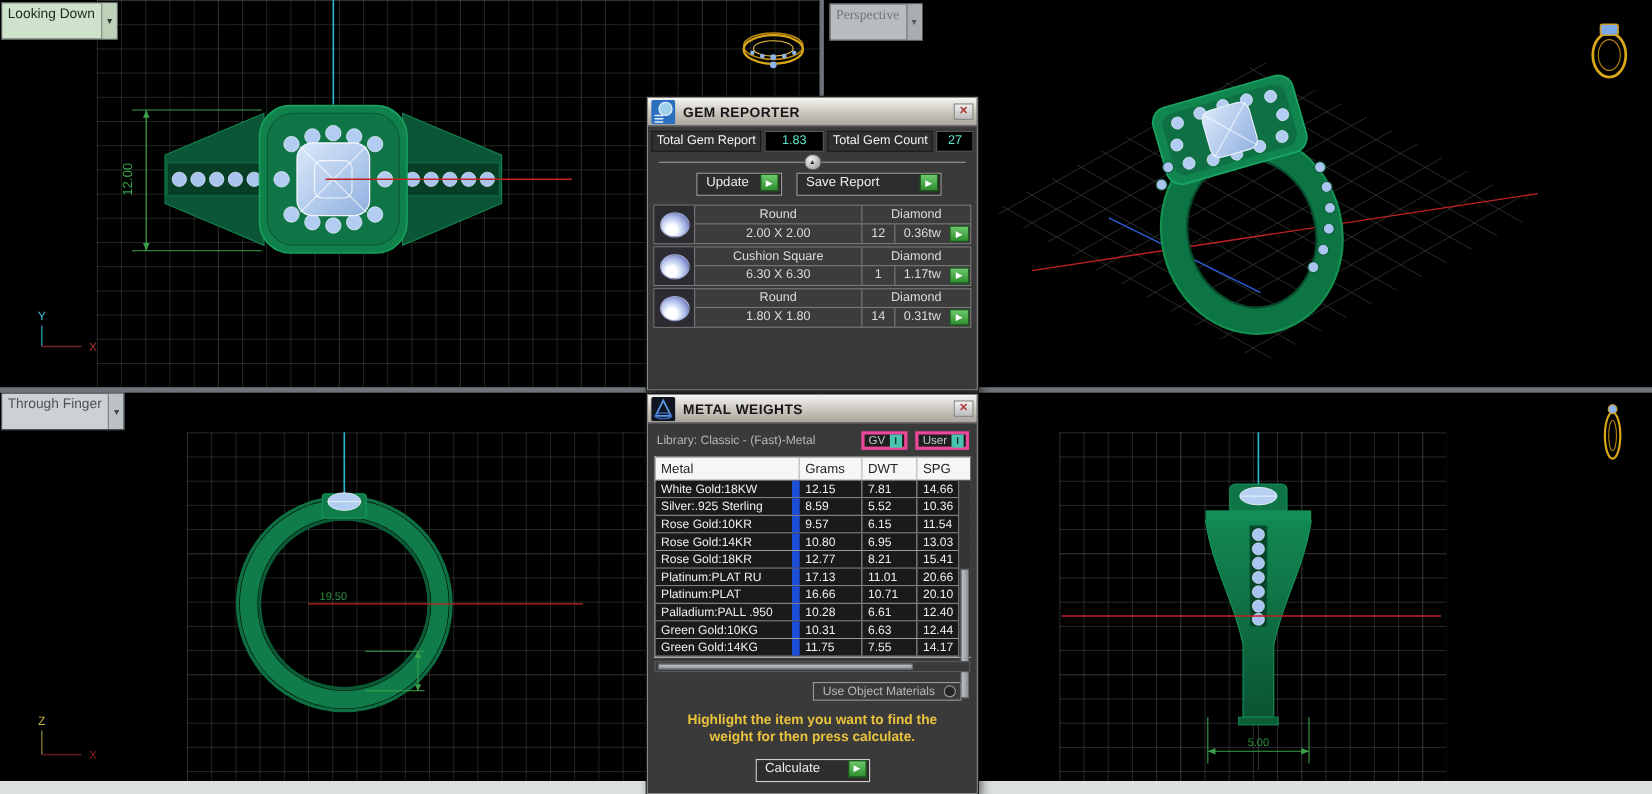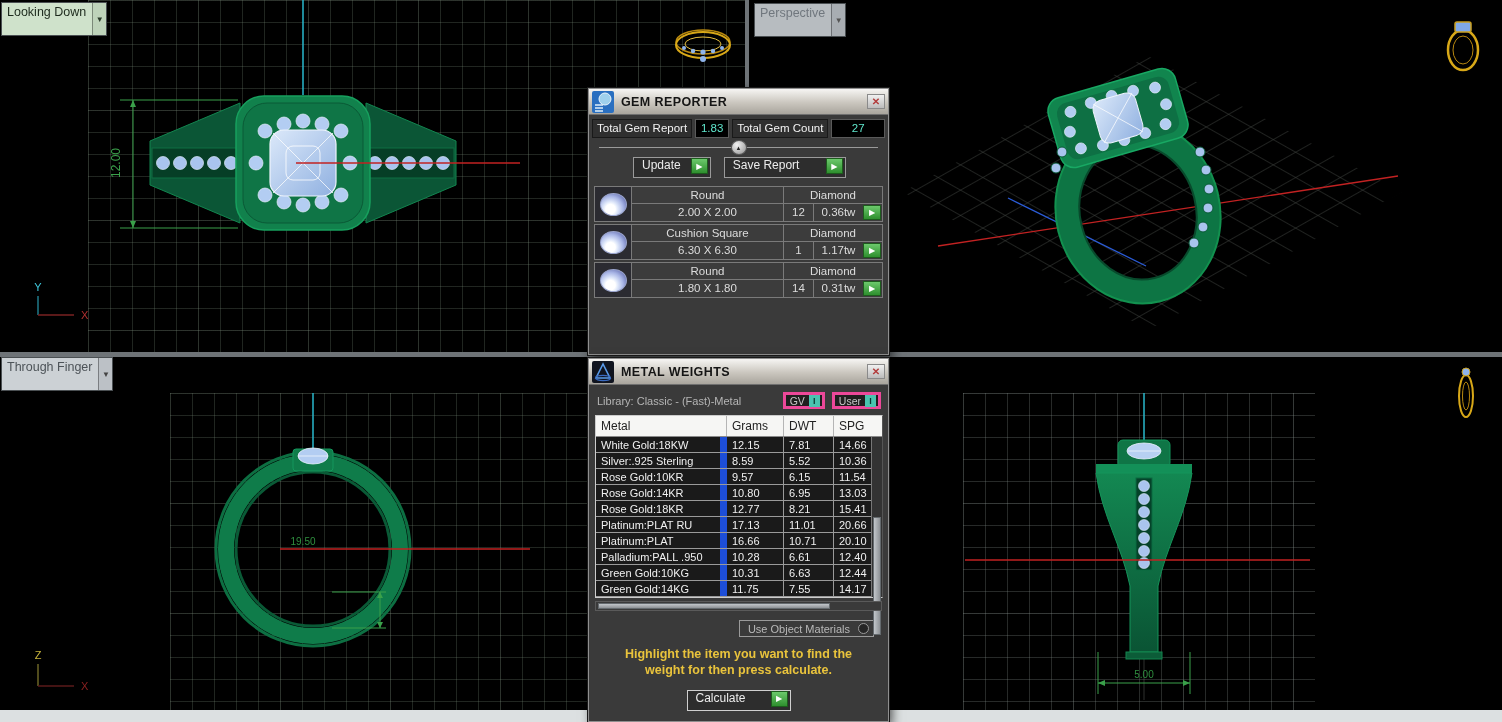--- a/index.html
+++ b/index.html
@@ -297,55 +297,55 @@
       <circle cx="1466" cy="372" r="4" fill="#8fb4ea" stroke="#caa020"></circle>
     </g>
   </svg>
 
   <div id="bottom-strip"></div>
 
   <div class="vtab active" style="left:1px; top:2px;">
     <span class="lbl">Looking Down</span>
     <span class="arrow">▼</span>
   </div>
-  <div class="vtab idle-a" style="left:754px; top:3px;">
+  <div class="vtab idle-a" style="left:754px; top:3px;font-family:Liberation Serif, serif;">
     <span class="lbl">Perspective</span>
     <span class="arrow">▼</span>
   </div>
   <div class="vtab idle-b" style="left:1px; top:357px;">
     <span class="lbl">Through Finger</span>
     <span class="arrow">▼</span>
   </div>
 
   <div class="panel" style="left:588px; top:88px; height:267px;">
     <div class="titlebar">
       <svg class="ticon" viewBox="0 0 22 22">
         <rect width="22" height="22" rx="2" fill="#2a6fc0"></rect>
         <circle cx="13" cy="8" r="6" fill="#9fd0ec" stroke="#e8f4fc"></circle>
         <path d="M3,14 h8 M3,17 h8 M3,20 h8" stroke="#dff0fa" stroke-width="1.4"></path>
       </svg>
       <span class="title-text">GEM REPORTER</span>
       <span class="close-btn">✕</span>
     </div>
     <div class="stats-row">
       <span class="stat-label">Total Gem Report</span>
-      <span class="stat-value" style="width:34px;">1.83</span>
+      <span class="stat-value" style="width:54px;">1.83</span>
       <span class="stat-label">Total Gem Count</span>
       <span class="stat-value" style="flex:1;">27</span>
     </div>
     <div class="collapse-row">
       <div class="line"></div>
       <div class="collapse-handle">▲</div>
     </div>
     <div class="btn-row">
       <button class="btn">
         <span>Update</span>
         <span class="go-btn">▶</span>
       </button>
-      <button class="btn" style="width:122px; justify-content:space-between;">
+      <button class="btn" style="width:132px; justify-content:space-between;">
         <span>Save Report</span>
         <span class="go-btn">▶</span>
       </button>
     </div>
 
     <div class="gem-row">
       <div class="gem-thumb-box">
           <div class="gem-thumb"></div>
         </div>
       <div class="gem-left">

